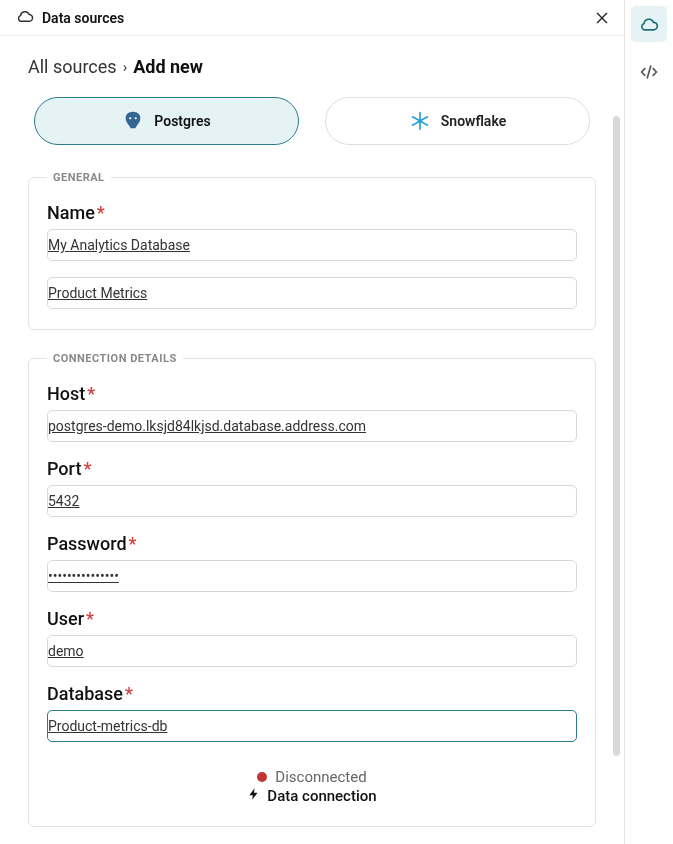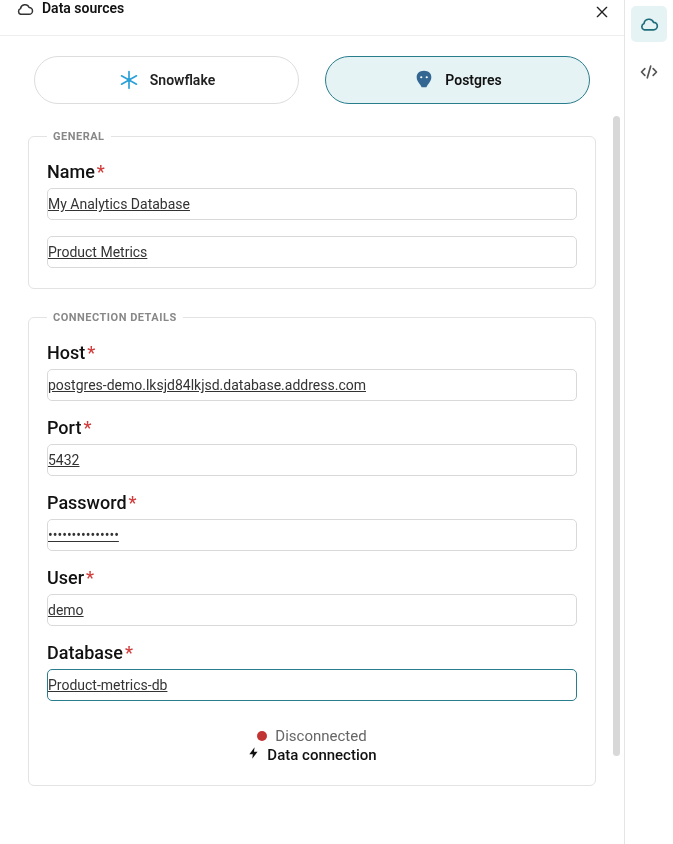--- a/index.html
+++ b/index.html
@@ -37,21 +37,21 @@
     align-items: center;
     justify-content: center;
     color: #333;
   }
   .rail-btn.active {
     background: #e5f3f5;
     color: #1f6d7a;
   }
   .panel-header {
     display: flex;
-    align-items: flex-start;
+    align-items: center;
     height: 36px;
     padding: 0 10px 0 16px;
     border-bottom: 1px solid #eee;
     gap: 8px;
   }
   .panel-header .title {
     font-weight: 600;
     font-size: 14px;
     flex: 1;
   }
@@ -234,42 +234,47 @@
       <svg width="16" height="16" viewBox="0 0 24 24" fill="none" stroke="#222" stroke-width="2" stroke-linecap="round">
           <line x1="5" y1="5" x2="19" y2="19"></line>
           <line x1="19" y1="5" x2="5" y2="19"></line>
         </svg>
     </span>
   </div>
 
   <div class="panel-body">
     <div class="scroll-region">
 
+      <div class="breadcrumb">
+        <span class="all">All sources</span>
+        <span class="chev">›</span>
+        <span class="current">Add new</span>
+      </div>
 
       <div class="source-tabs">
+        <div class="source-tab active">
+          <span class="tab-icon">
+            <svg width="22" height="22" viewBox="0 0 24 24">
+                <path fill="#336791" d="M12 2C7 2 4 5 4 9c0 3 1.5 5 3 7 .7.9 1.5 1.7 2 3 .2.5.6 1 1 1h4c.4 0 .8-.5 1-1 .5-1.3 1.3-2.1 2-3 1.5-2 3-4 3-7 0-4-3-7-8-7z"></path>
+                <circle cx="9" cy="9" r="1.2" fill="#fff"></circle>
+                <circle cx="15" cy="9" r="1.2" fill="#fff"></circle>
+              </svg>
+          </span>
+          <span>Postgres</span>
+        </div>
         <div class="source-tab inactive">
           <span class="tab-icon">
             <svg width="20" height="20" viewBox="0 0 24 24" fill="none" stroke="#2aa0d8" stroke-width="2" stroke-linecap="round">
                 <line x1="12" y1="2" x2="12" y2="22"></line>
                 <line x1="3" y1="7" x2="21" y2="17"></line>
                 <line x1="21" y1="7" x2="3" y2="17"></line>
                 <circle cx="12" cy="12" r="1.5" fill="#2aa0d8"></circle>
               </svg>
           </span>
           <span>Snowflake</span>
-        </div>
-        <div class="source-tab active">
-          <span class="tab-icon">
-            <svg width="22" height="22" viewBox="0 0 24 24">
-                <path fill="#336791" d="M12 2C7 2 4 5 4 9c0 3 1.5 5 3 7 .7.9 1.5 1.7 2 3 .2.5.6 1 1 1h4c.4 0 .8-.5 1-1 .5-1.3 1.3-2.1 2-3 1.5-2 3-4 3-7 0-4-3-7-8-7z"></path>
-                <circle cx="9" cy="9" r="1.2" fill="#fff"></circle>
-                <circle cx="15" cy="9" r="1.2" fill="#fff"></circle>
-              </svg>
-          </span>
-          <span>Postgres</span>
         </div>
       </div>
 
       <fieldset class="section">
         <legend>GENERAL</legend>
 
         <div class="field">
           <label><span>Name</span><span class="req">*</span></label>
           <input class="input" type="text" value="My Analytics Database" style="">
         </div>

